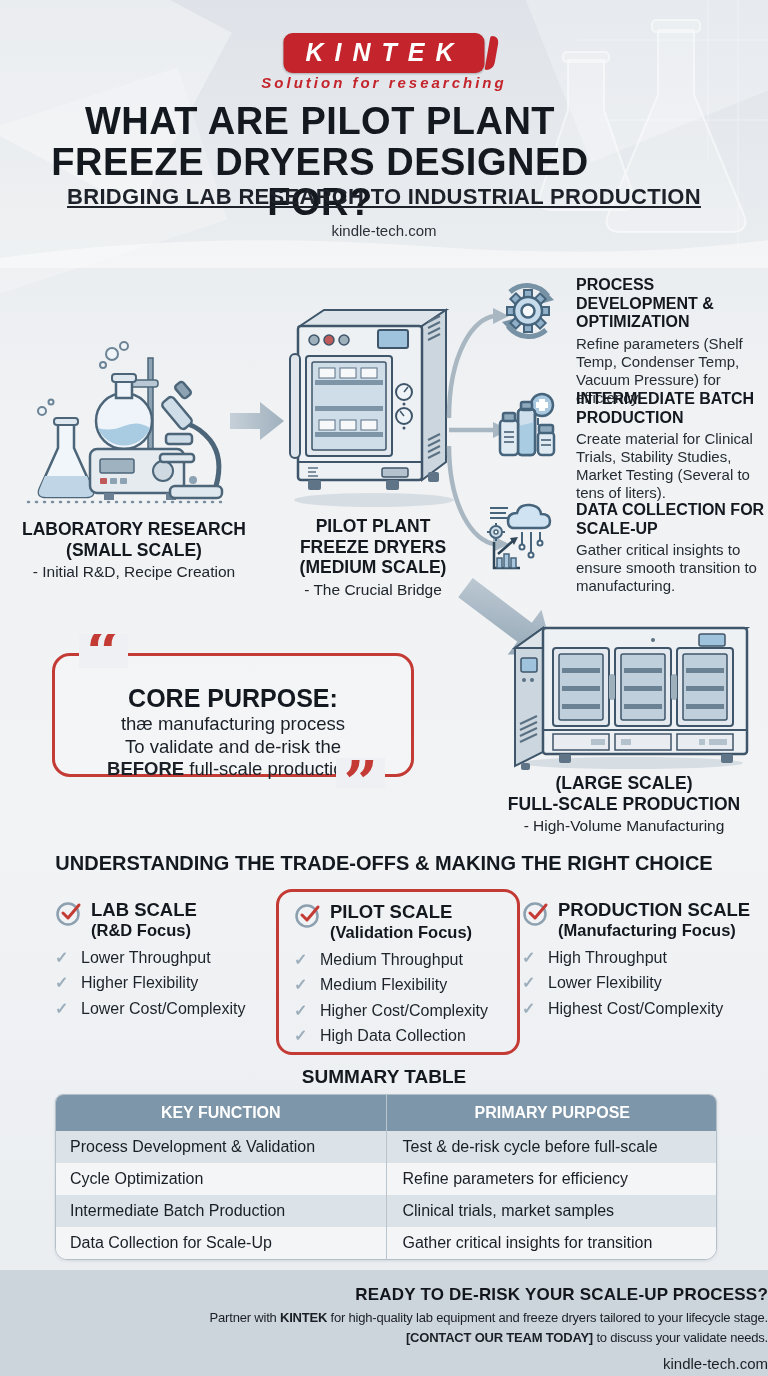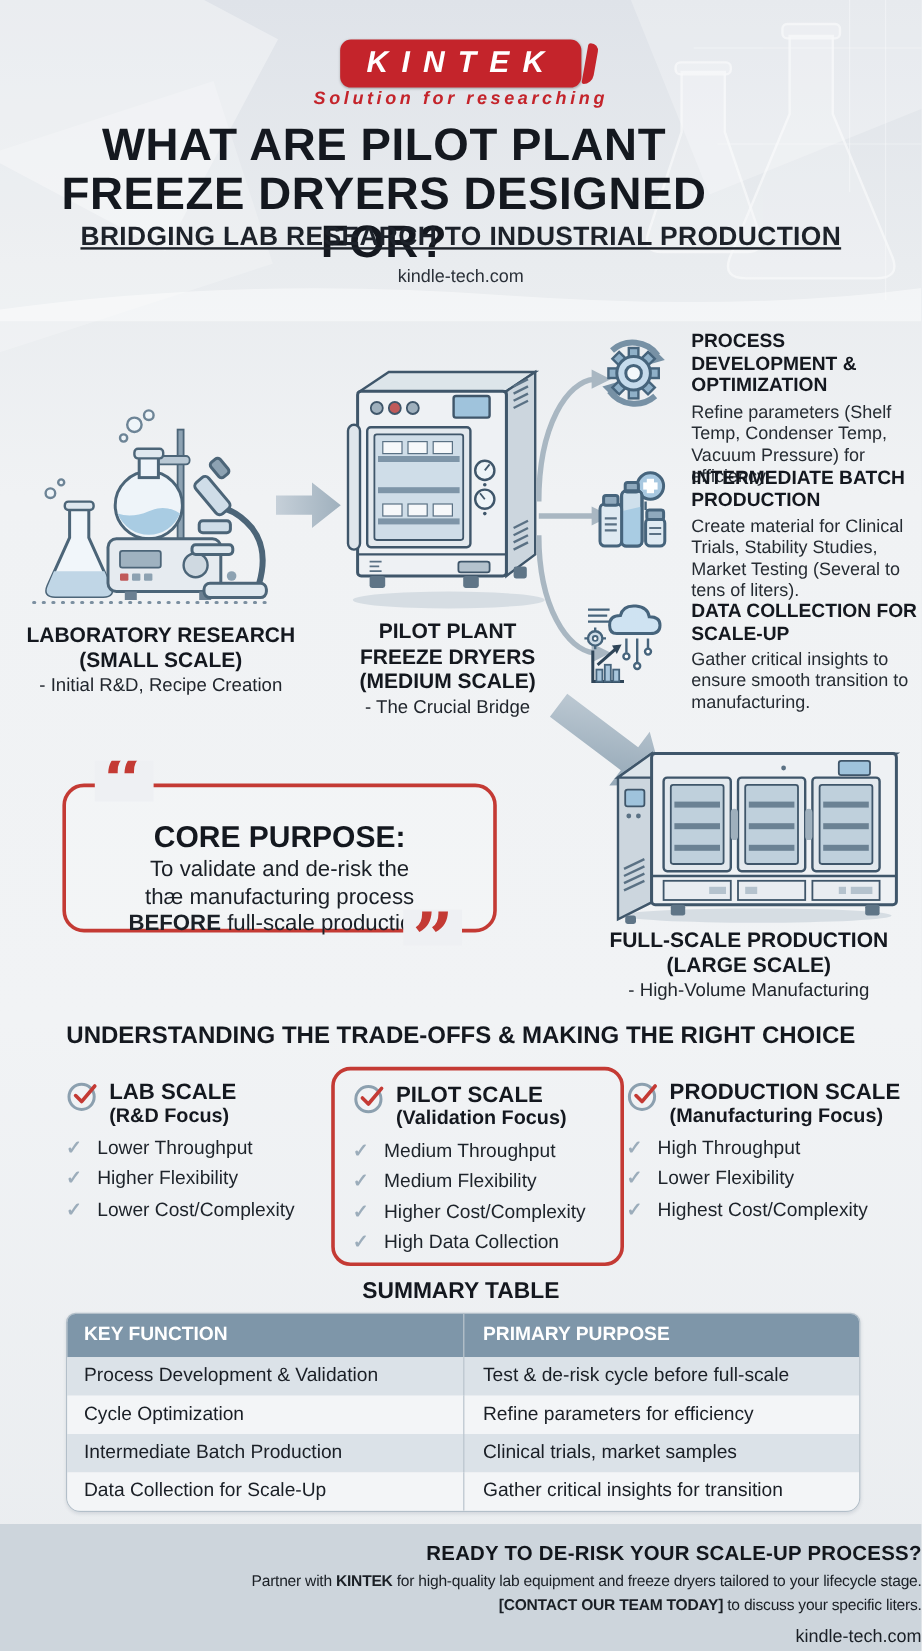--- a/index.html
+++ b/index.html
@@ -43,21 +43,21 @@
   .scale-title{font-weight:bold;font-size:18.5px;line-height:1.12;color:#14181f;}
   .scale-sub{font-weight:bold;font-size:16.5px;color:#14181f;}
   .scale-items{margin-top:9px;}
   .scale-item{display:flex;gap:9px;font-size:16px;line-height:1.15;margin-top:7px;color:#1d232a;}
   .check{color:#9cadbb;font-weight:bold;font-size:16px;width:17px;flex:0 0 17px;}
   .pilot-box{position:absolute;left:276px;top:889px;width:238px;height:160px;border:3px solid #c43a34;border-radius:16px;}
   
   .summary-title{position:absolute;top:1066px;left:0;width:768px;text-align:center;font-weight:bold;font-size:19px;color:#14181f;}
   .table-wrap{position:absolute;left:55px;top:1094px;width:660px;border-radius:8px 8px 12px 12px;overflow:hidden;border:1px solid #b3bfc9;box-shadow:0 1px 3px rgba(40,60,80,.12);}
   table{border-collapse:collapse;width:100%;font-size:16px;}
-  th{background:#7e96a9;color:#fff;font-weight:bold;text-align:left;padding:9px 14px;font-size:16px;}
+  th{background:#7e96a9;color:#fff;font-weight:bold;text-align:center;padding:9px 14px;font-size:16px;}
   td{padding:7px 14px;color:#1a1f26;}
   tr.odd td{background:#dbe2e8;}
   tr.even td{background:#f3f5f7;}
   td.c2,th.c2{border-left:1px solid #b9c4cc;width:50%;padding-left:16px;}
   
   .footer{position:absolute;left:0;top:1270px;width:768px;height:116px;background:#cdd5dc;text-align:right;}
   .footer .fh{font-weight:bold;font-size:17px;margin-top:15px;color:#12161c;letter-spacing:.2px;}
   .footer .fl{font-size:13px;margin-top:5px;color:#1a1f25;letter-spacing:-.2px;}
   .footer .fl b{font-weight:bold;}
   .footer .fs{font-size:15px;margin-top:10px;color:#1a1f25;}
@@ -345,22 +345,22 @@
       </defs>
     <g transform="rotate(37 75 52)">
       <path d="M18 40 L92 40 L92 24 L128 52 L92 80 L92 64 L18 64 Z" fill="url(#ag2)"></path>
     </g>
   </svg>
 
   <div class="quote-box">
     <span class="qmark open">“</span>
     <span class="qmark close">”</span>
     <div class="qh">CORE PURPOSE:</div>
+    <div class="ql">thæ manufacturing process</div>
     <div class="ql">To validate and de-risk the</div>
-    <div class="ql">thæ manufacturing process</div>
     <div class="ql"><b>BEFORE</b><span> full-scale production.</span></div>
   </div>
 
   <svg class="abs" style="left:503px;top:606px;" width="258" height="165" viewBox="0 0 258 165">
     <ellipse cx="128" cy="157" rx="112" ry="6" fill="#d6dde3"></ellipse>
     <polygon points="12,42 40,22 40,146 12,160" fill="#ccd6de" stroke="#3f566a" stroke-width="2"></polygon>
     <polygon points="12,42 40,22 244,22 216,42" fill="#dde5ea" stroke="#3f566a" stroke-width="2" transform="translate(0,0)"></polygon>
     <rect x="40" y="22" width="204" height="126" rx="3" fill="#eef1f4" stroke="#3f566a" stroke-width="2.5"></rect>
     <rect x="196" y="28" width="26" height="12" rx="2" fill="#9fc3dc" stroke="#3f566a" stroke-width="1.5"></rect>
     <circle cx="150" cy="34" r="2" fill="#5a7184"></circle>
@@ -416,22 +416,22 @@
         <line x1="17" y1="130" x2="34" y2="122"></line>
         <line x1="17" y1="136" x2="34" y2="128"></line>
     </g>
     <g fill="#5f7587">
         <rect x="56" y="148" width="12" height="9" rx="2"></rect>
         <rect x="218" y="148" width="12" height="9" rx="2"></rect>
         <rect x="18" y="157" width="9" height="7" rx="2"></rect>
       </g>
   </svg>
   <div class="flow-label" style="left:484px;top:773px;width:280px;">
+    <div class="t">(LARGE SCALE)</div>
     <div class="t">FULL-SCALE PRODUCTION</div>
-    <div class="t">(LARGE SCALE)</div>
     <div class="n">- High-Volume Manufacturing</div>
   </div>
 
   <div class="tradeoffs-heading">UNDERSTANDING THE TRADE-OFFS &amp; MAKING THE RIGHT CHOICE</div>
   <div class="pilot-box"></div>
 
   <div class="scale-col" style="left:55px;top:900px;width:218px;">
     <div class="scale-head">
       <svg width="27" height="27" viewBox="0 0 27 27">
         <circle cx="13" cy="14" r="10.5" stroke="#8ca0af" stroke-width="2.5" fill="none"></circle>
@@ -542,17 +542,17 @@
           <td>Data Collection for Scale-Up</td>
           <td class="c2">Gather critical insights for transition</td>
         </tr>
       </tbody>
     </table>
   </div>
 
   <div class="footer">
     <div class="fh">READY TO DE-RISK YOUR SCALE-UP PROCESS?</div>
     <div class="fl"><span>Partner with </span><b>KINTEK</b><span> for high-quality lab equipment and freeze dryers tailored to your lifecycle stage.</span></div>
-    <div class="fl"><b>[CONTACT OUR TEAM TODAY]</b><span> to discuss your specific liters.</span></div>
+    <div class="fl"><b>[CONTACT OUR TEAM TODAY]</b><span> to discuss your validate needs.</span></div>
     <div class="fs">kindle-tech.com</div>
   </div>
 
 </div>
 
 </body></html>

